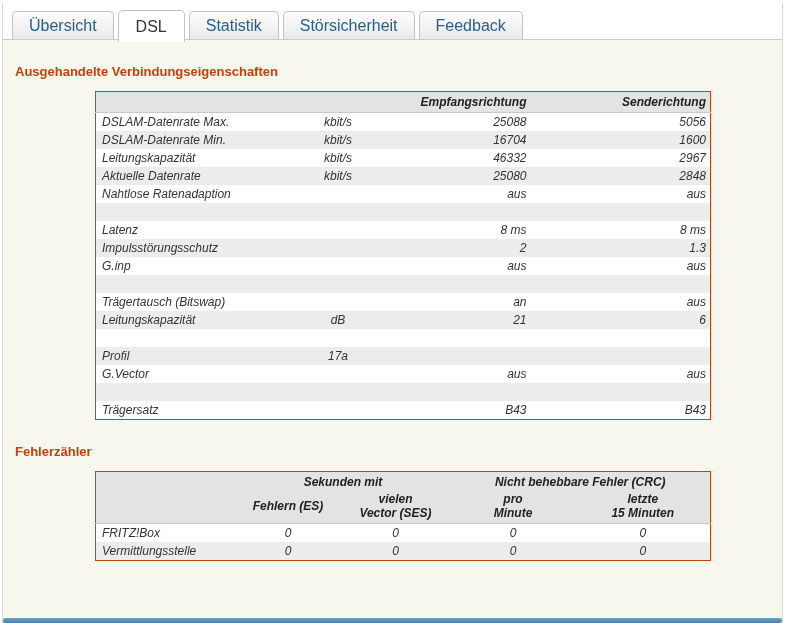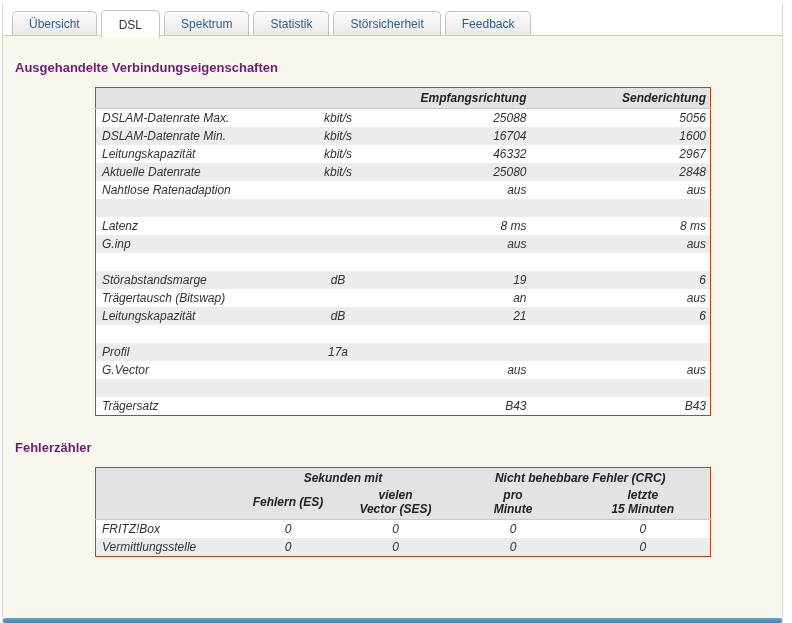--- a/index.html
+++ b/index.html
@@ -14,27 +14,27 @@
   .titlebar-wrap { background: #ffffff; padding: 0 2px 0 5px; }
   .titlebar { height: 27px; border: 1px solid #93bcd8; border-radius: 8px 8px 0 0;
     background: linear-gradient(#d9ebf8, #a8cce3); line-height: 25px;
     padding-left: 20px; font-size: 13px; font-weight: bold; color: #1b1b1b; }
 
   
   .tabstrip { background: #ffffff; display: flex; align-items: flex-end; gap: 4px;
     padding: 7px 0 0 9px; border-bottom: 1px solid #c2ccd2; position: relative; }
   .tab { border: 1px solid #c3c3c3; border-bottom: none; border-radius: 5px 5px 0 0;
     background: linear-gradient(#fdfdfd, #e9e9e9); color: #265f8f;
-    padding: 5px 16px 4px; font-size: 12px; cursor: pointer; white-space: nowrap; }
+    padding: 5px 16px 4px; font-size: 16px; cursor: pointer; white-space: nowrap; }
   .tab.active { background: #ffffff; color: #333333; font-weight: normal;
     padding: 7px 17px 6px; margin-bottom: -3px; position: relative; z-index: 2; }
 
   
   .content { flex: 1; background: #f7f7ee; overflow: hidden; }
-  .section-heading { margin: 24px 0 0 12px; font-size: 13px; font-weight: bold; color: #701a75; }
+  .section-heading { margin: 24px 0 0 12px; font-size: 13px; font-weight: bold; color: #c2410c; }
 
   table { border-collapse: collapse; font-size: 12px; color: #333333;
     margin: 12px 0 0 92px; width: 615px; table-layout: fixed;
     border: 1px solid #c2410c; background: #ffffff; font-style: italic; }
   thead th { background: #e3e3e3; font-weight: bold; color: #222222;
     padding: 3px 4px; white-space: pre-line; }
   thead { border-bottom: 1px solid #c9c9c9; }
   tbody tr:nth-child(even) { background: #ececec; }
   td { padding: 2px 4px; height: 17px; overflow: hidden; white-space: nowrap; }
 
@@ -64,21 +64,20 @@
 </style>
 </head>
 <body>
 
 <div class="panel">
 
 
   <div class="tabstrip" id="tabstrip">
       <div class="tab">Übersicht</div>
       <div class="tab active">DSL</div>
-      <div class="tab">Spektrum</div>
       <div class="tab">Statistik</div>
       <div class="tab">Störsicherheit</div>
       <div class="tab">Feedback</div>
     </div>
 
   <div class="content">
 
     <div class="section-heading">Ausgehandelte Verbindungseigenschaften</div>
 
     <table id="conn-table">
@@ -130,33 +129,33 @@
           <tr>
             <td colspan="4">&nbsp;</td>
           </tr>
           <tr>
             <td class="label">Latenz</td>
             <td class="unit"></td>
             <td class="rx">8 ms</td>
             <td class="tx">8 ms</td>
           </tr>
           <tr>
+            <td class="label">Impulsstörungsschutz</td>
+            <td class="unit"></td>
+            <td class="rx">2</td>
+            <td class="tx">1.3</td>
+          </tr>
+          <tr>
             <td class="label">G.inp</td>
             <td class="unit"></td>
             <td class="rx">aus</td>
             <td class="tx">aus</td>
           </tr>
           <tr>
             <td colspan="4">&nbsp;</td>
-          </tr>
-          <tr>
-            <td class="label">Störabstandsmarge</td>
-            <td class="unit">dB</td>
-            <td class="rx">19</td>
-            <td class="tx">6</td>
           </tr>
           <tr>
             <td class="label">Trägertausch (Bitswap)</td>
             <td class="unit"></td>
             <td class="rx">an</td>
             <td class="tx">aus</td>
           </tr>
           <tr>
             <td class="label">Leitungskapazität</td>
             <td class="unit">dB</td>

